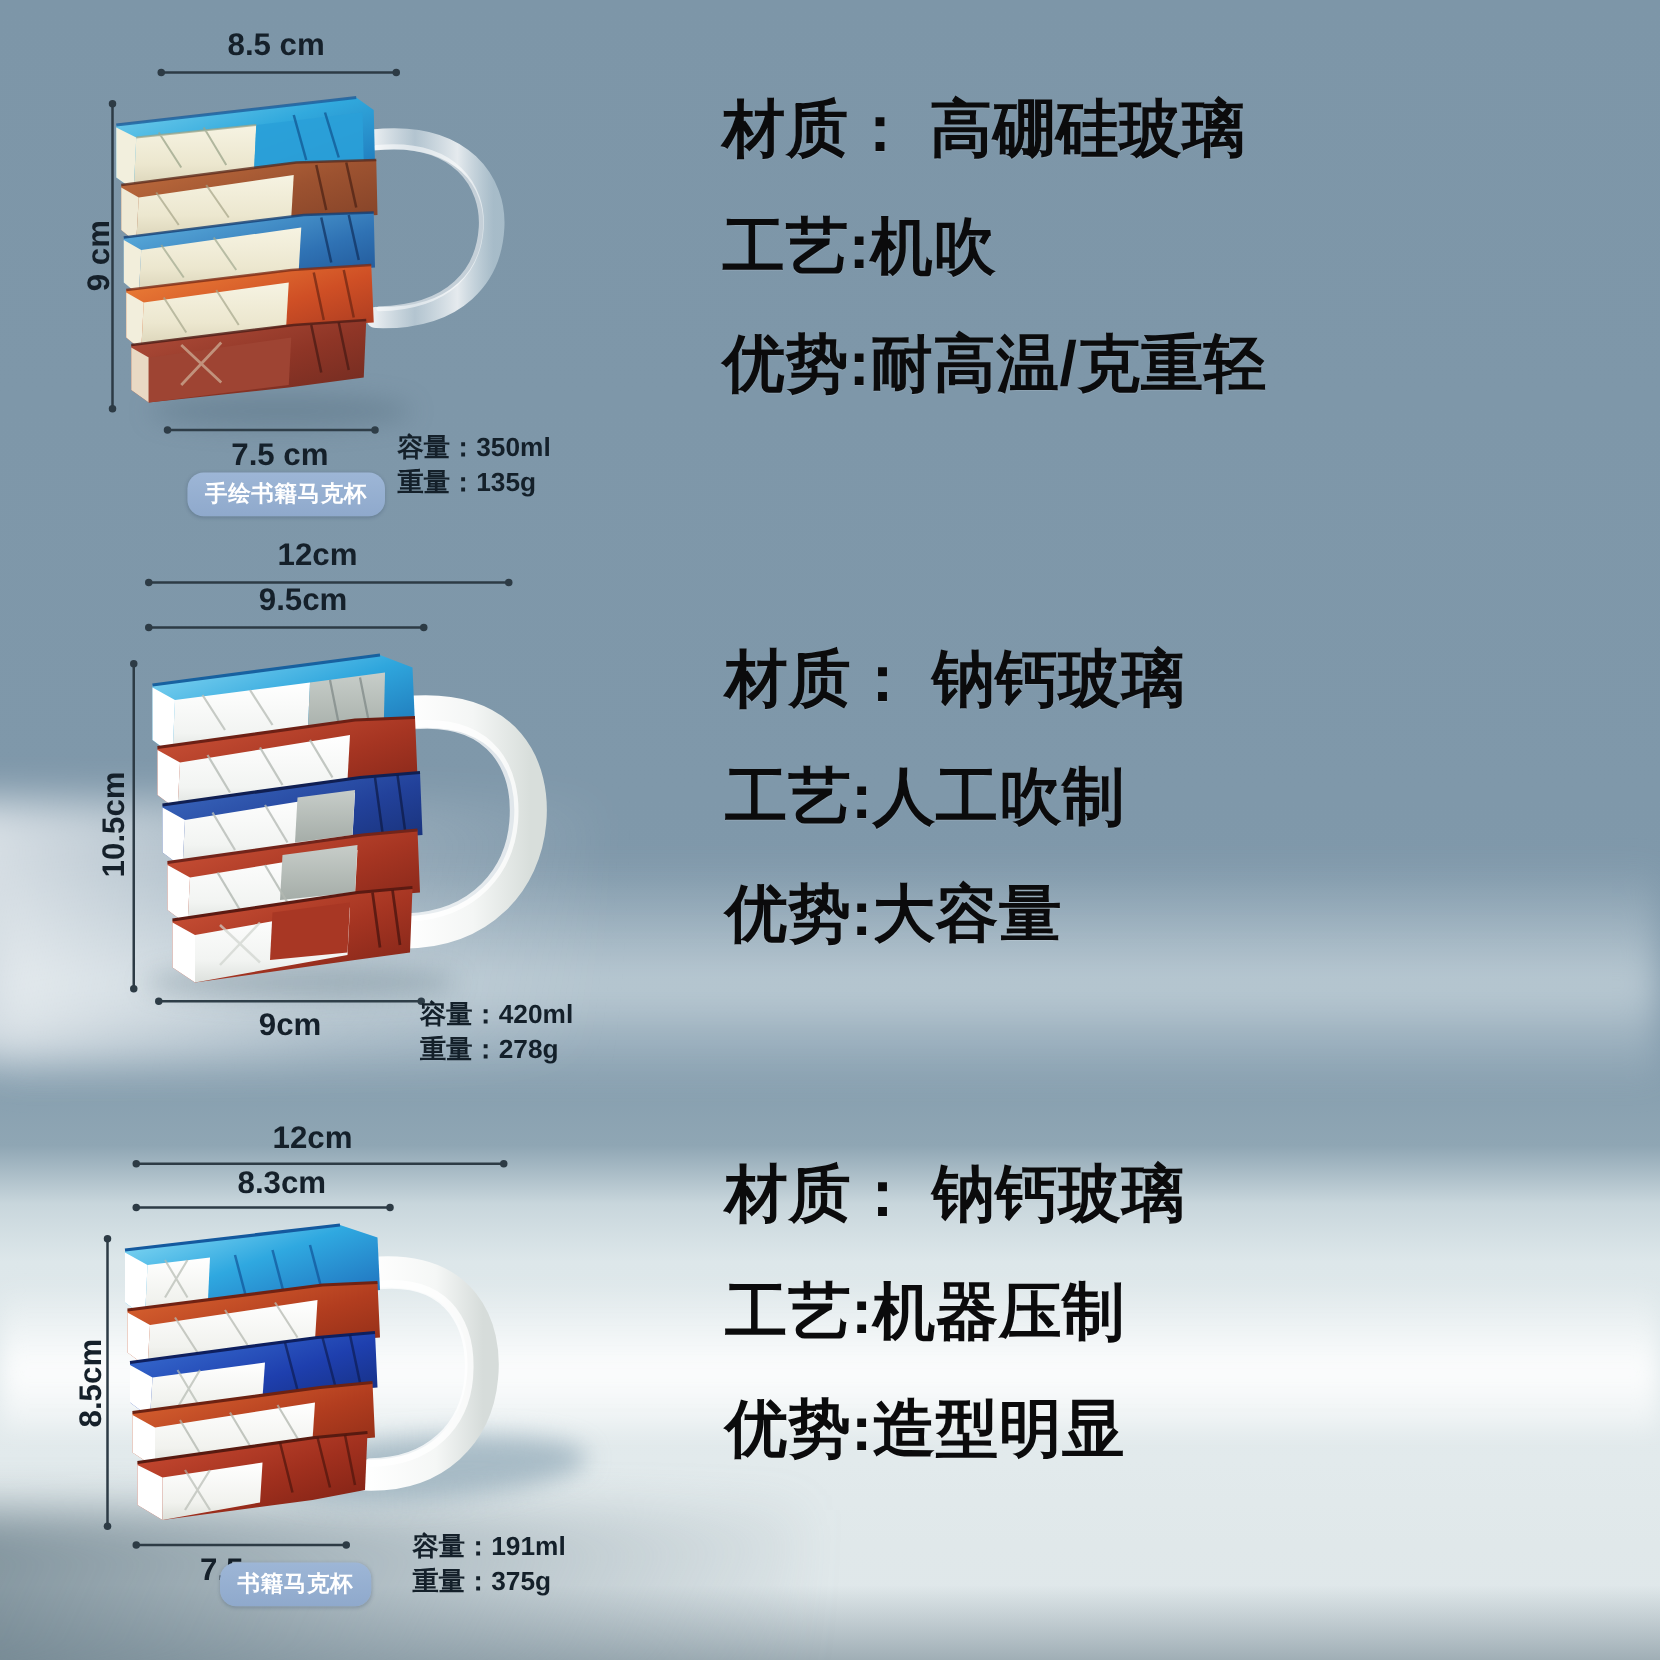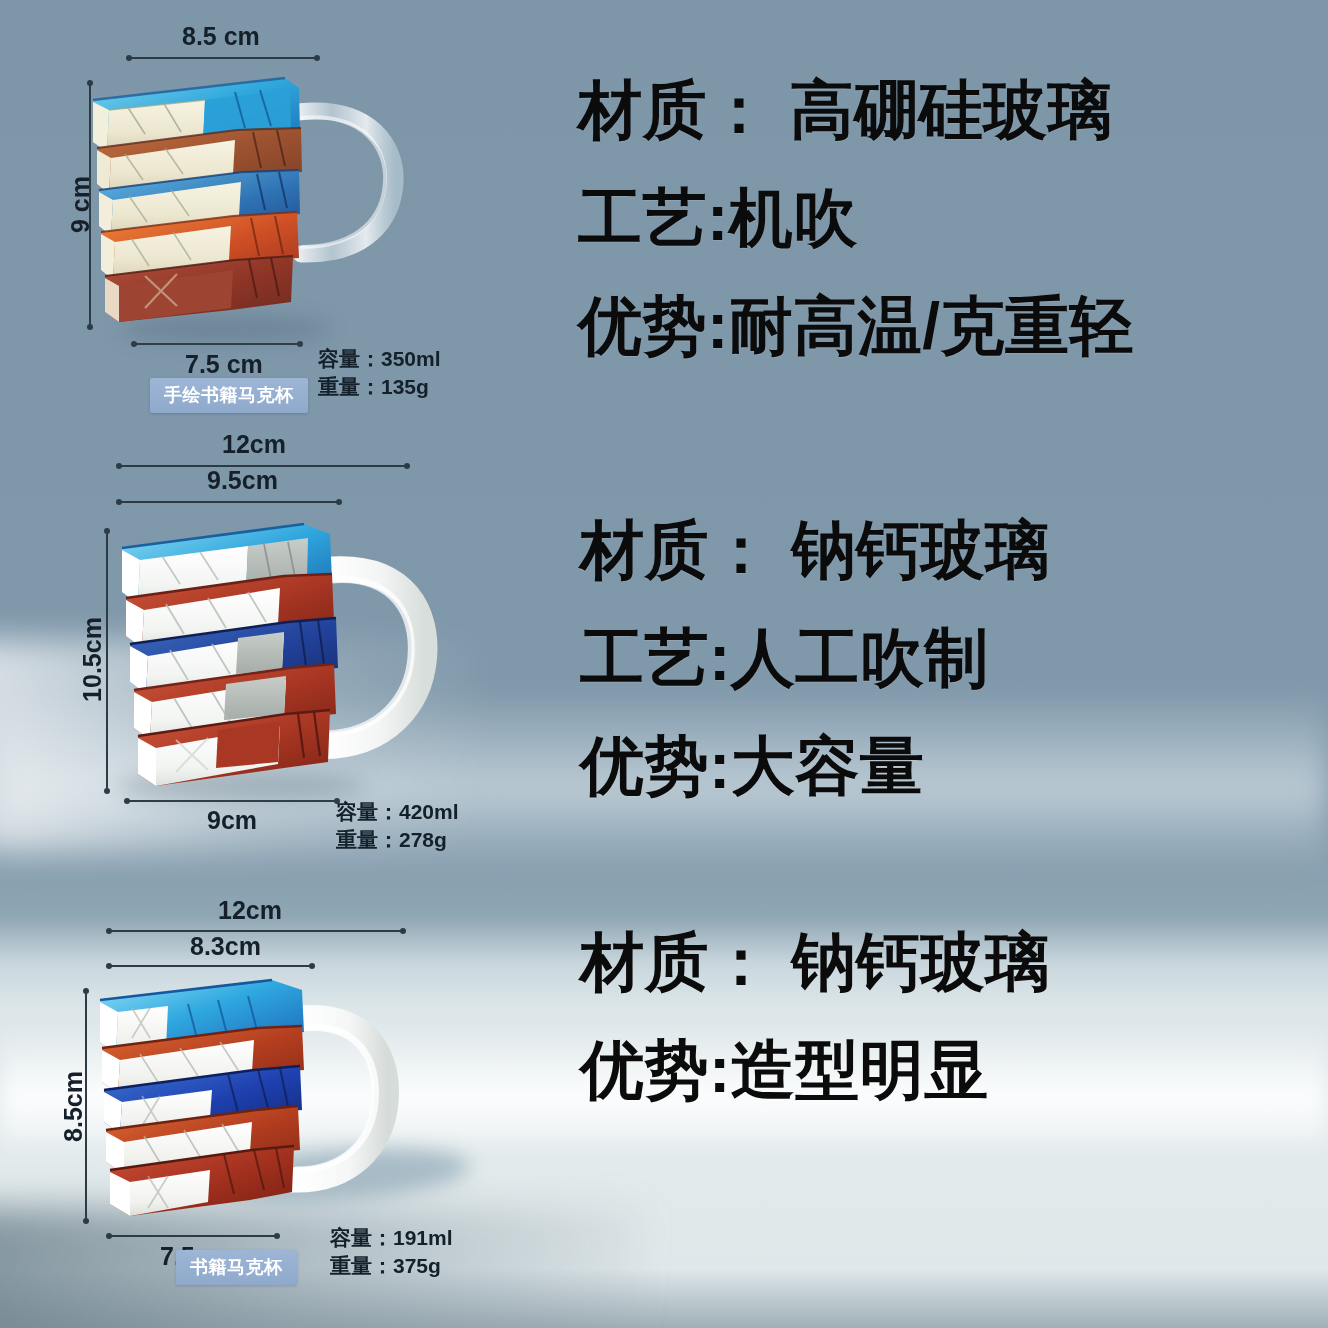--- a/index.html
+++ b/index.html
@@ -56,21 +56,21 @@
   .row{position:absolute;left:0;width:1328px;}
   #row1{top:0;height:440px;}
   #row2{top:440px;height:462px;}
   #row3{top:902px;height:426px;}
 
   .specs{
     position:absolute;color:#0b0b0c;
     font-weight:700;letter-spacing:.5px;
     text-shadow:0 1px 0 rgba(255,255,255,.12);
   }
-  .specs .line{font-size:64px;line-height:1.0;margin-bottom:44px;white-space:nowrap;}
+  .specs .line{font-size:50px;line-height:1.0;margin-bottom:44px;white-space:nowrap;}
   .specs .line:last-child{margin-bottom:0;margin-top:40px;}
 
   
   .dim-h{position:absolute;height:2px;background:#2d3b45;}
   .dim-h::before,.dim-h::after{
     content:"";position:absolute;top:-2px;width:6px;height:6px;border-radius:50%;
     background:#2d3b45;
   }
   .dim-h::before{left:-2px;}
   .dim-h::after{right:-2px;}
@@ -88,21 +88,21 @@
   }
   .dim-label.vert{transform-origin:50% 50%;transform:rotate(-90deg);}
 
   .capacity{
     position:absolute;color:#14202a;font-weight:700;
     font-size:21px;line-height:1.32;white-space:nowrap;
   }
 
   .badge{
     position:absolute;display:inline-block;
-    padding:5px 14px 6px;border-radius:2px;
+    padding:5px 14px 6px;border-radius:13px;
     background:linear-gradient(180deg,#9db6d6 0%,#8fa9cc 100%);
     color:#ffffff;font-size:18px;font-weight:700;white-space:nowrap;
     box-shadow:0 1px 3px rgba(40,60,90,.25);
     letter-spacing:.5px;
   }
 
   
   .mug{position:absolute;}
   .mug svg{display:block;overflow:visible;}
   .shadow-ellipse{
@@ -426,17 +426,18 @@
 
     <div class="capacity" style="left:330px;top:298px;margin-top:24px;">
       <div>容量：191ml</div>
       <div>重量：375g</div>
     </div>
 
     <div class="badge" style="left:176px;top:348px;">书籍马克杯</div>
 
     <div class="specs" style="left:580px;top:28px;">
       <div class="line">材质： 钠钙玻璃</div>
+      <div class="line">工艺:机器压制</div>
       <div class="line">优势:造型明显</div>
     </div>
   </div>
 
 </div>
 
 </body></html>

